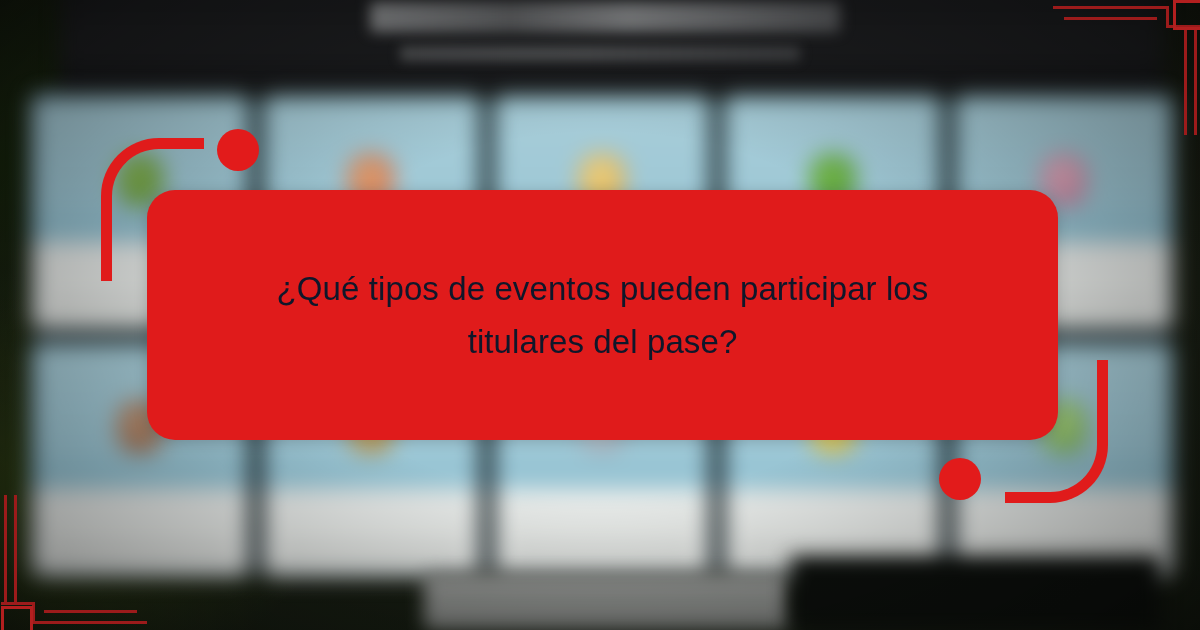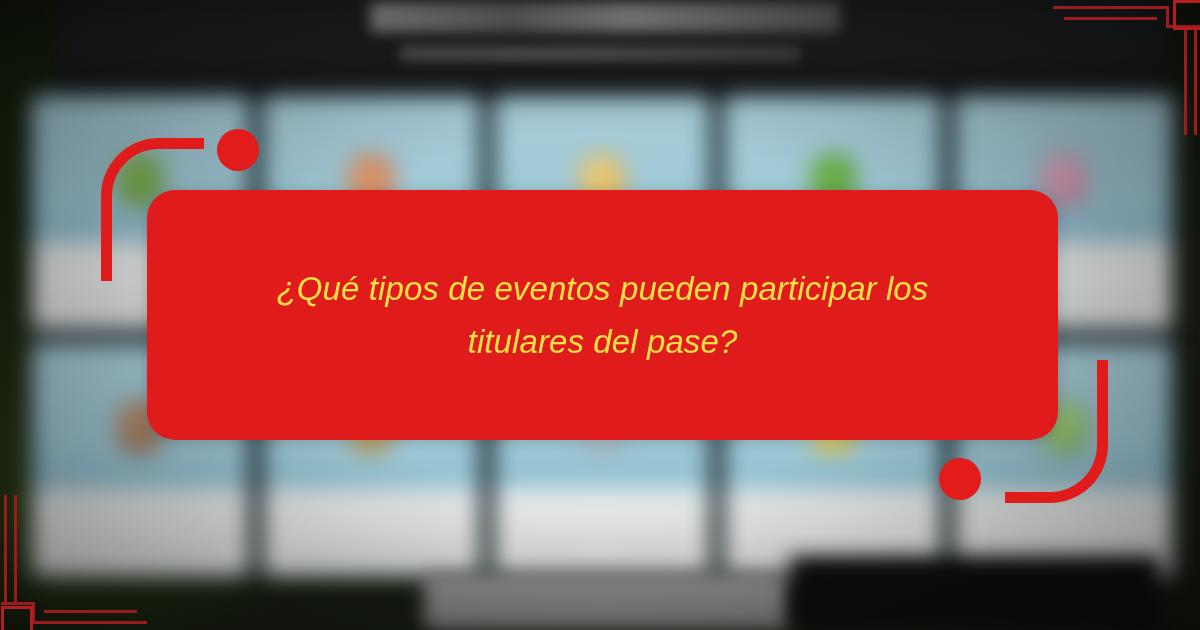--- a/index.html
+++ b/index.html
@@ -168,28 +168,27 @@
     left: 147px; top: 190px;
     width: 911px; height: 250px;
     background: #e01b1b;
     border-radius: 28px;
     display: flex;
     align-items: center;
     justify-content: center;
     box-shadow: 0 2px 14px rgba(0,0,0,.18);
   }
   .qtext {
-    color: #fde047;
+    color: #0f172a;
     font-size: 33px;
     line-height: 1.62;
     font-weight: 400;
     text-align: center;
     max-width: 760px;
     letter-spacing: .1px;
-    font-style: italic;
   }
 </style>
 </head>
 <body>
 
 <div id="stage">
 
   <div class="bg-layer">
     <div class="bg-base"></div>
     <div class="bg-panel"></div>

